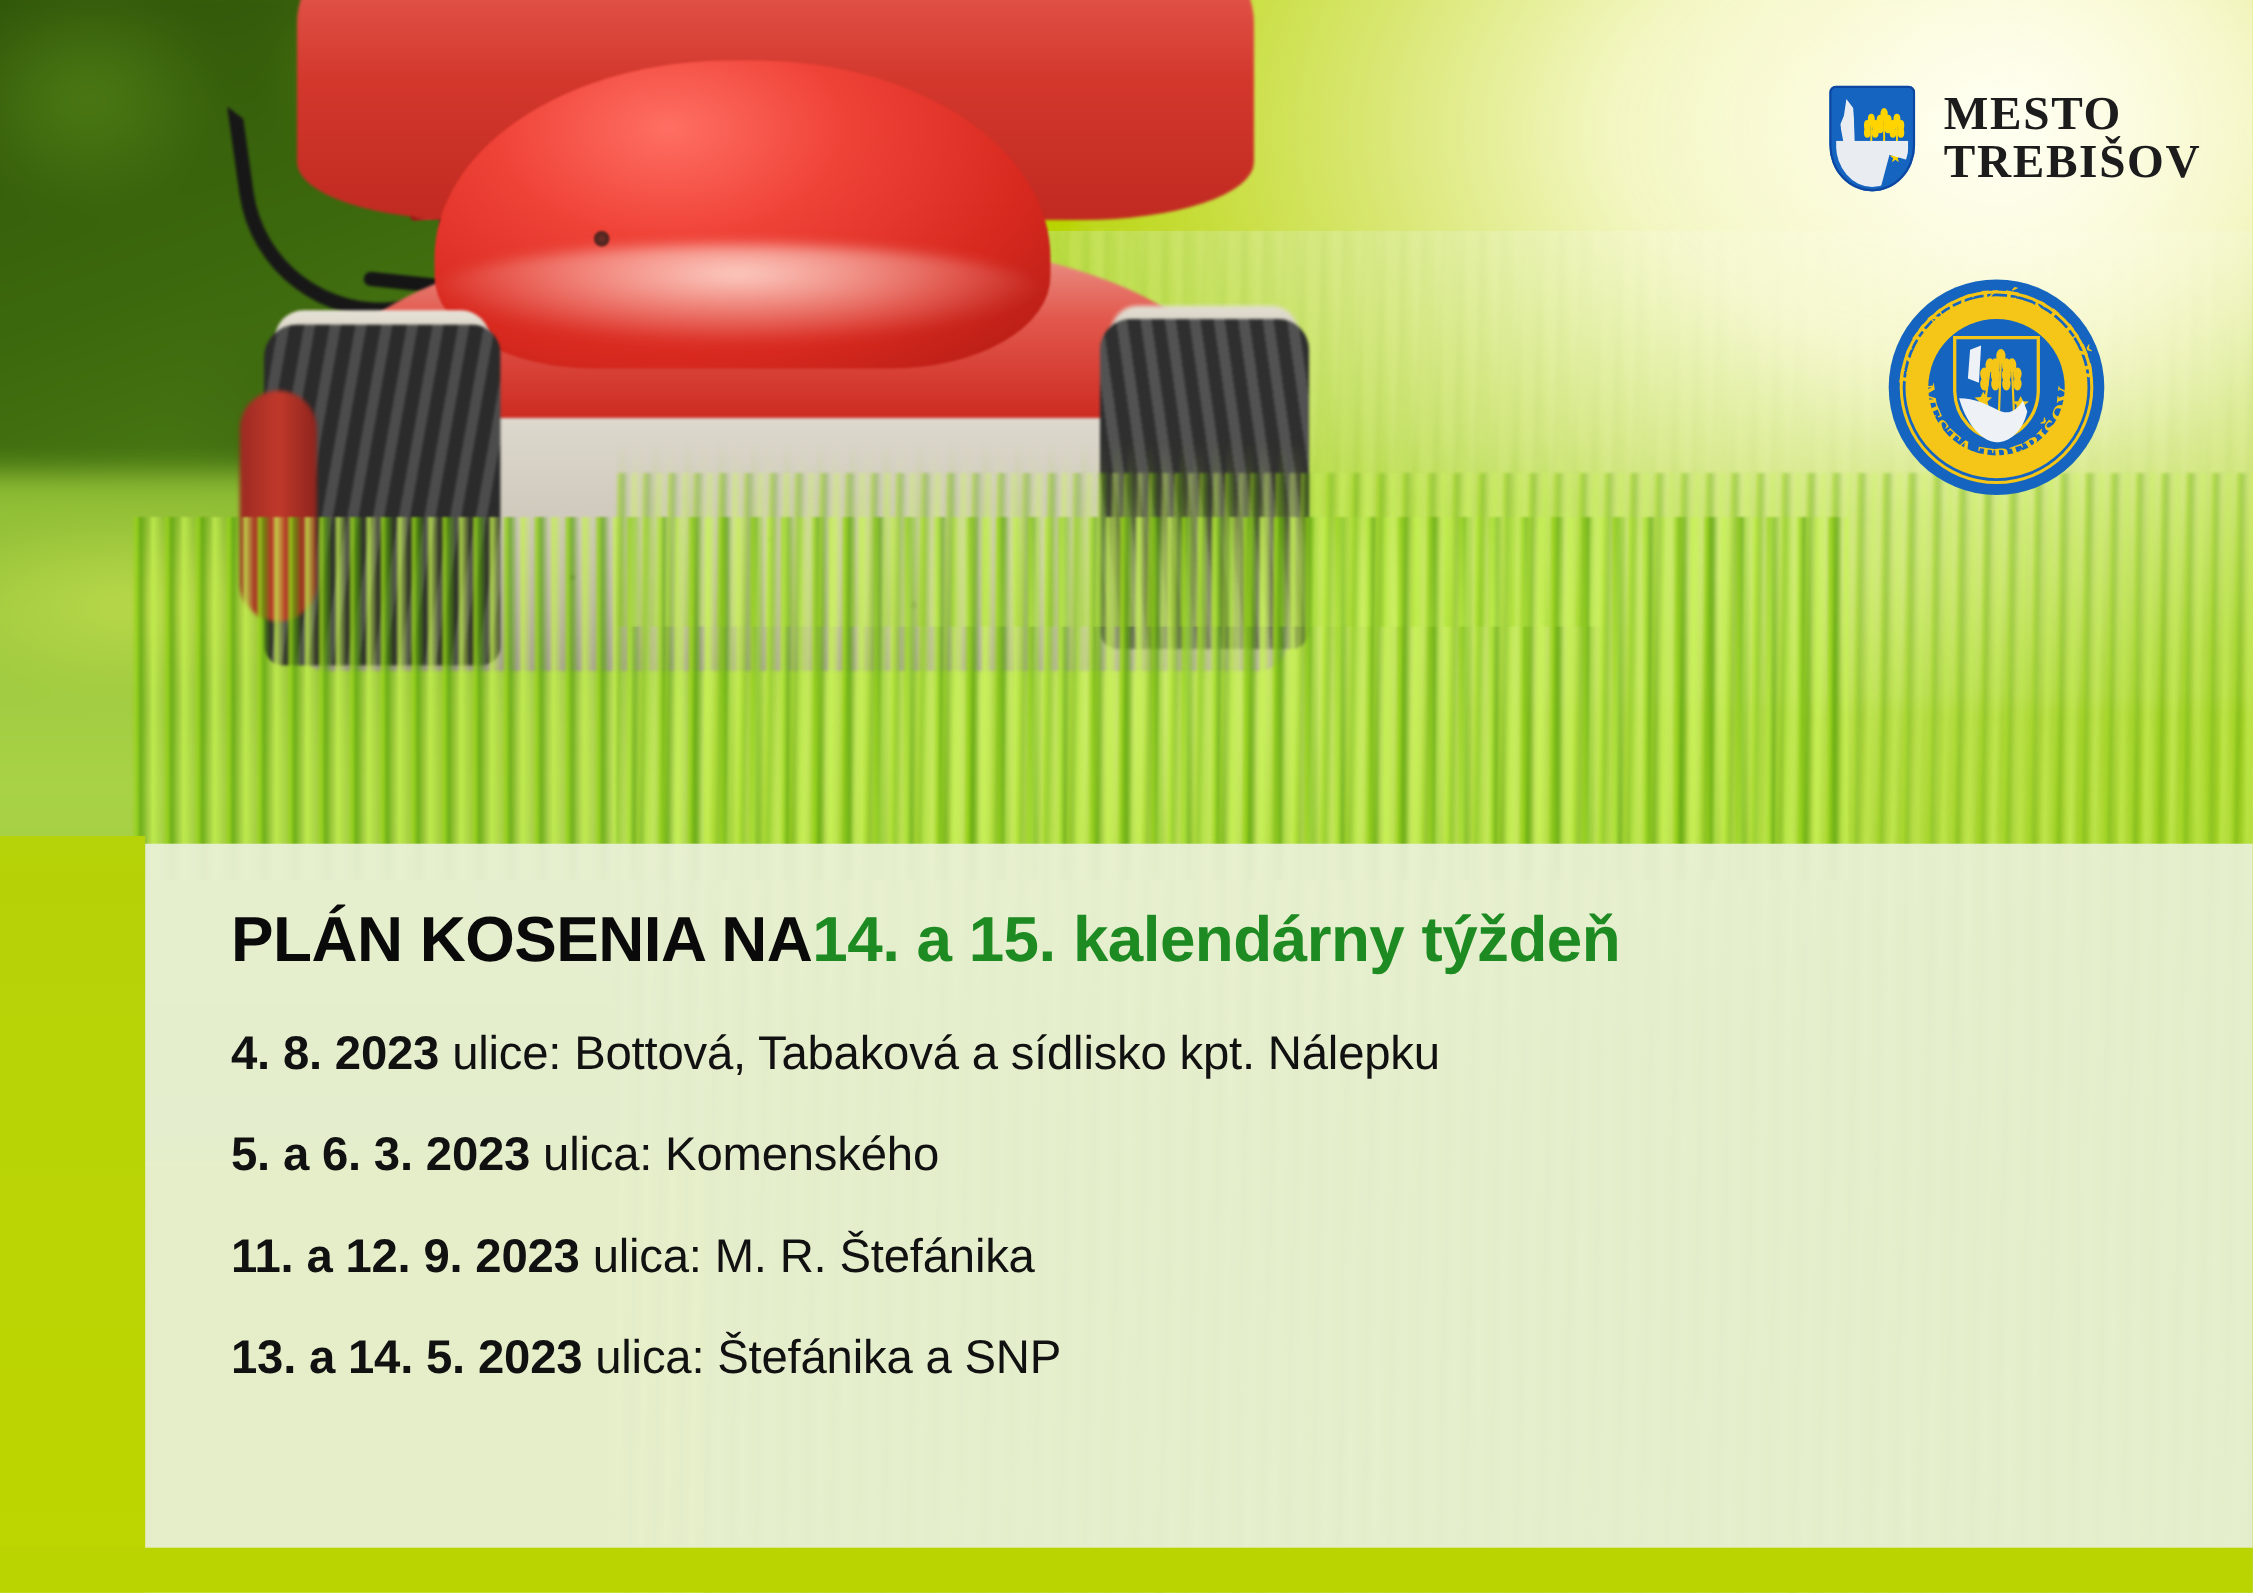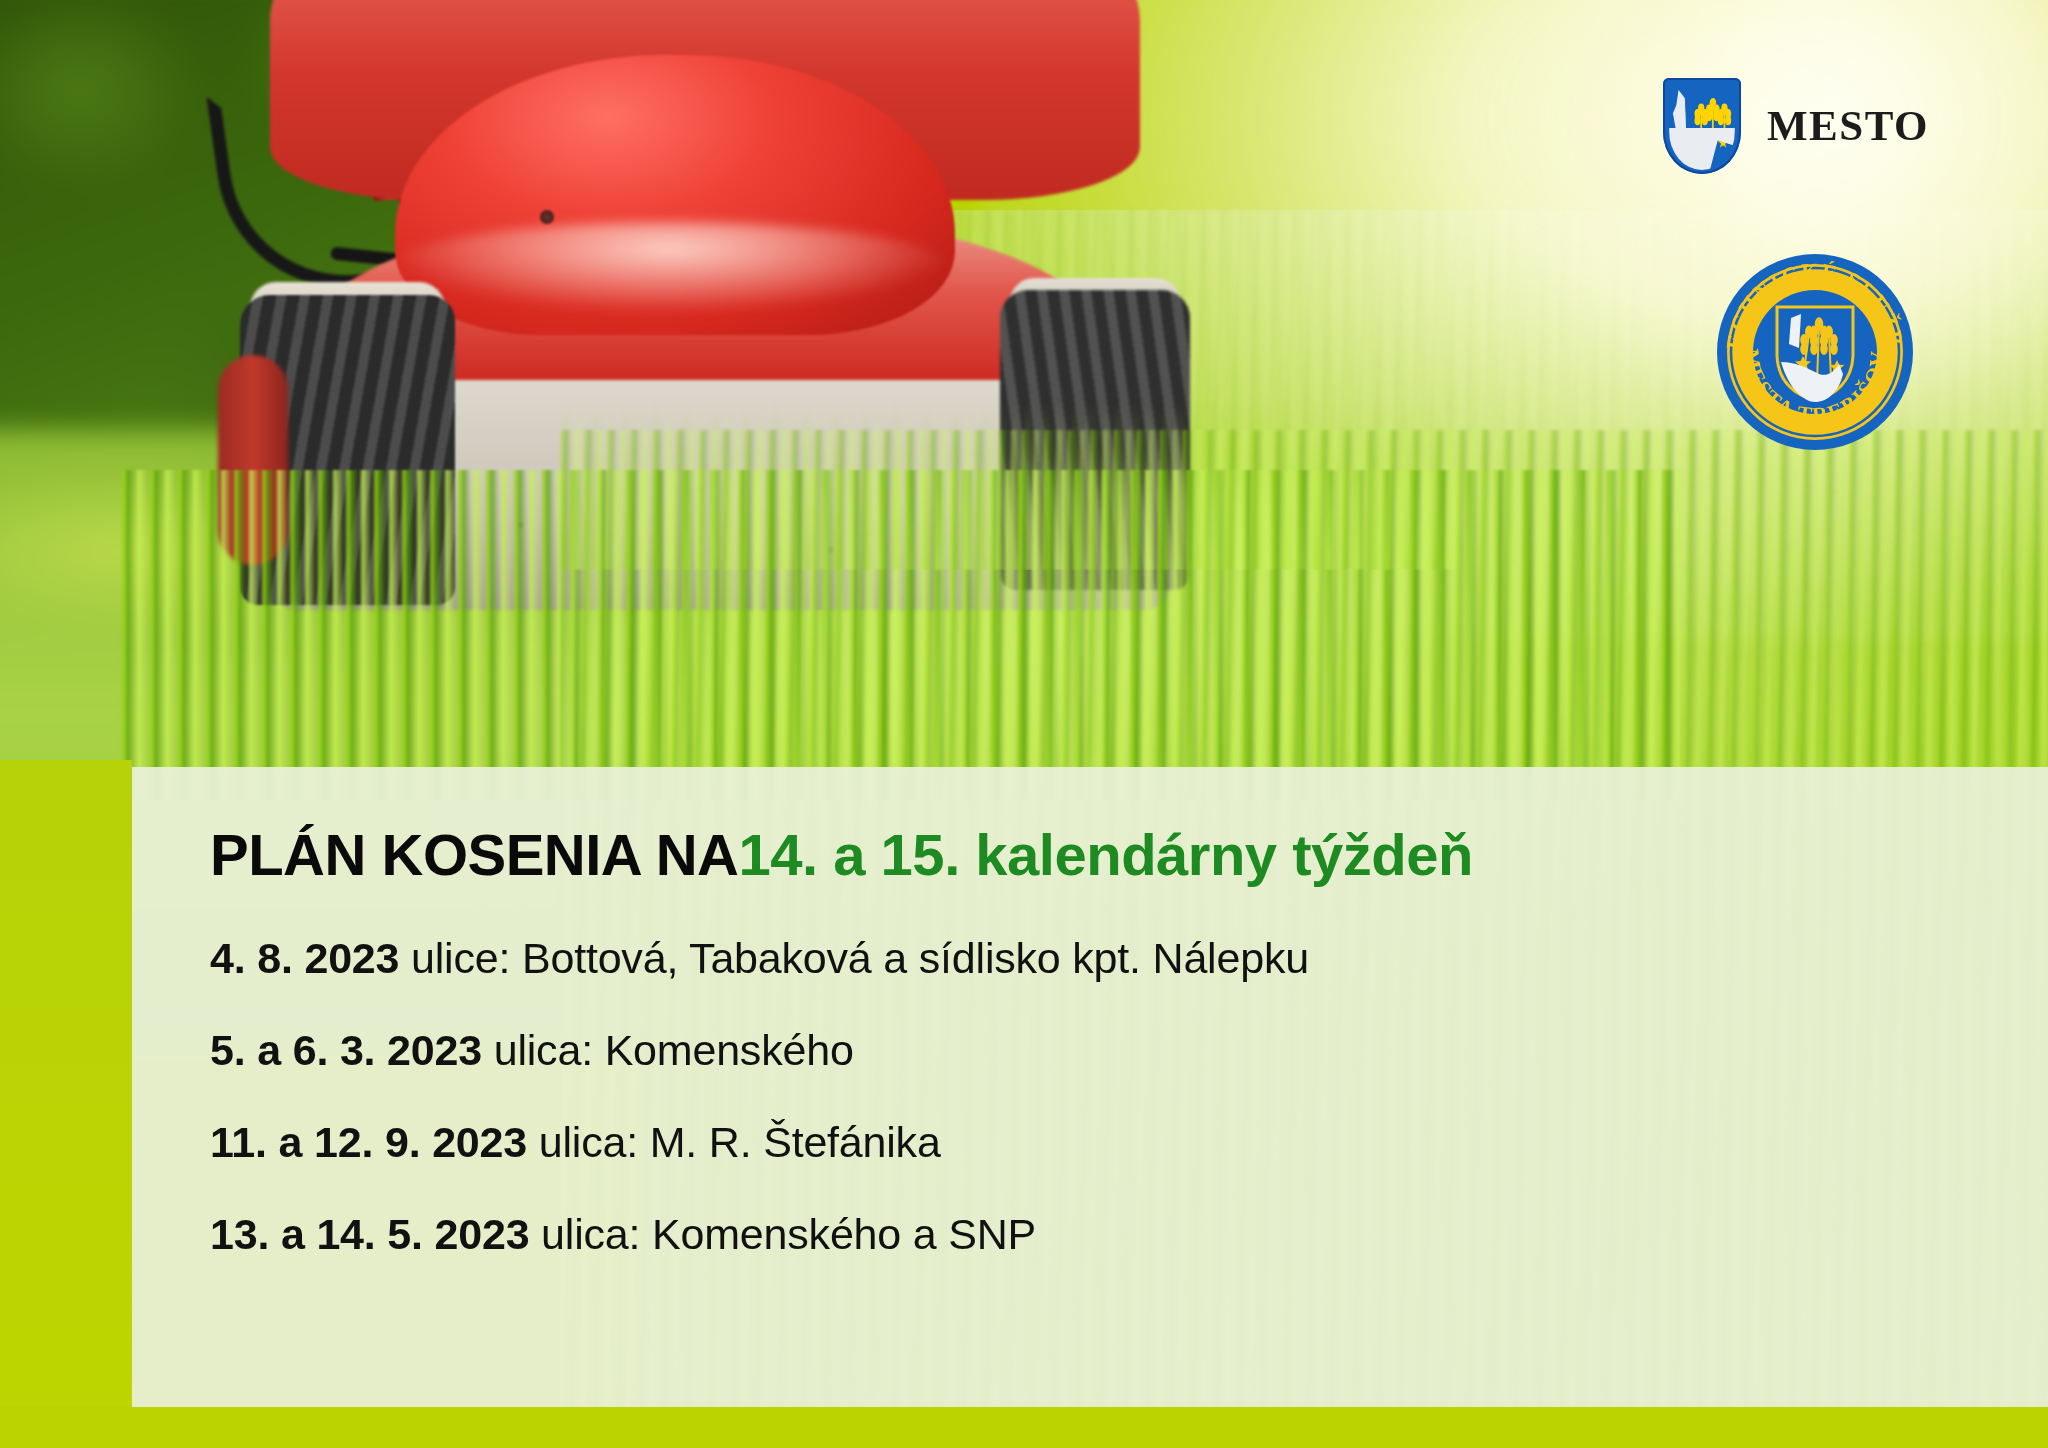--- a/index.html
+++ b/index.html
@@ -430,20 +430,21 @@
             <ellipse cx="41" cy="40" rx="3" ry="5.4"></ellipse>
           <ellipse cx="51" cy="40" rx="3" ry="5.4"></ellipse>
         </g>
       </svg>
       <span class="star s1"></span>
       <span class="star s2"></span>
       <div class="bowl"></div>
     </div>
     <div class="logo-text">
       <div>MESTO</div>
+      <div>TREBIŠOV</div>
     </div>
   </div>
 
   <svg class="logo-seal" viewBox="0 0 200 200">
     <defs>
       <path id="arcTop" d="M 26,100 A 74,74 0 0 1 174,100"></path>
       <path id="arcBot" d="M 30,100 A 70,70 0 0 0 170,100"></path>
     </defs>
     <circle cx="100" cy="100" r="98" fill="#1565c0"></circle>
     <circle cx="100" cy="100" r="88" fill="#f5c518"></circle>
@@ -492,16 +493,16 @@
   <div class="panel">
 
     <div class="panel-title"><span class="blk">PLÁN KOSENIA NA</span><span class="grn">14. a 15. kalendárny týždeň</span></div>
 
     <div class="row"><span class="date">4. 8. 2023</span><span class="streets">  ulice:  Bottová, Tabaková a sídlisko kpt. Nálepku</span></div>
 
     <div class="row"><span class="date">5. a 6. 3. 2023</span><span class="streets"> ulica:  Komenského</span></div>
 
     <div class="row"><span class="date">11. a 12. 9. 2023</span><span class="streets"> ulica: M. R. Štefánika</span></div>
 
-    <div class="row"><span class="date">13. a 14. 5. 2023</span><span class="streets"> ulica: Komenského a SNP</span></div>
+    <div class="row"><span class="date">13. a 14. 5. 2023</span><span class="streets"> ulica: Štefánika a SNP</span></div>
   </div>
 
 </div>
 
 </body></html>

